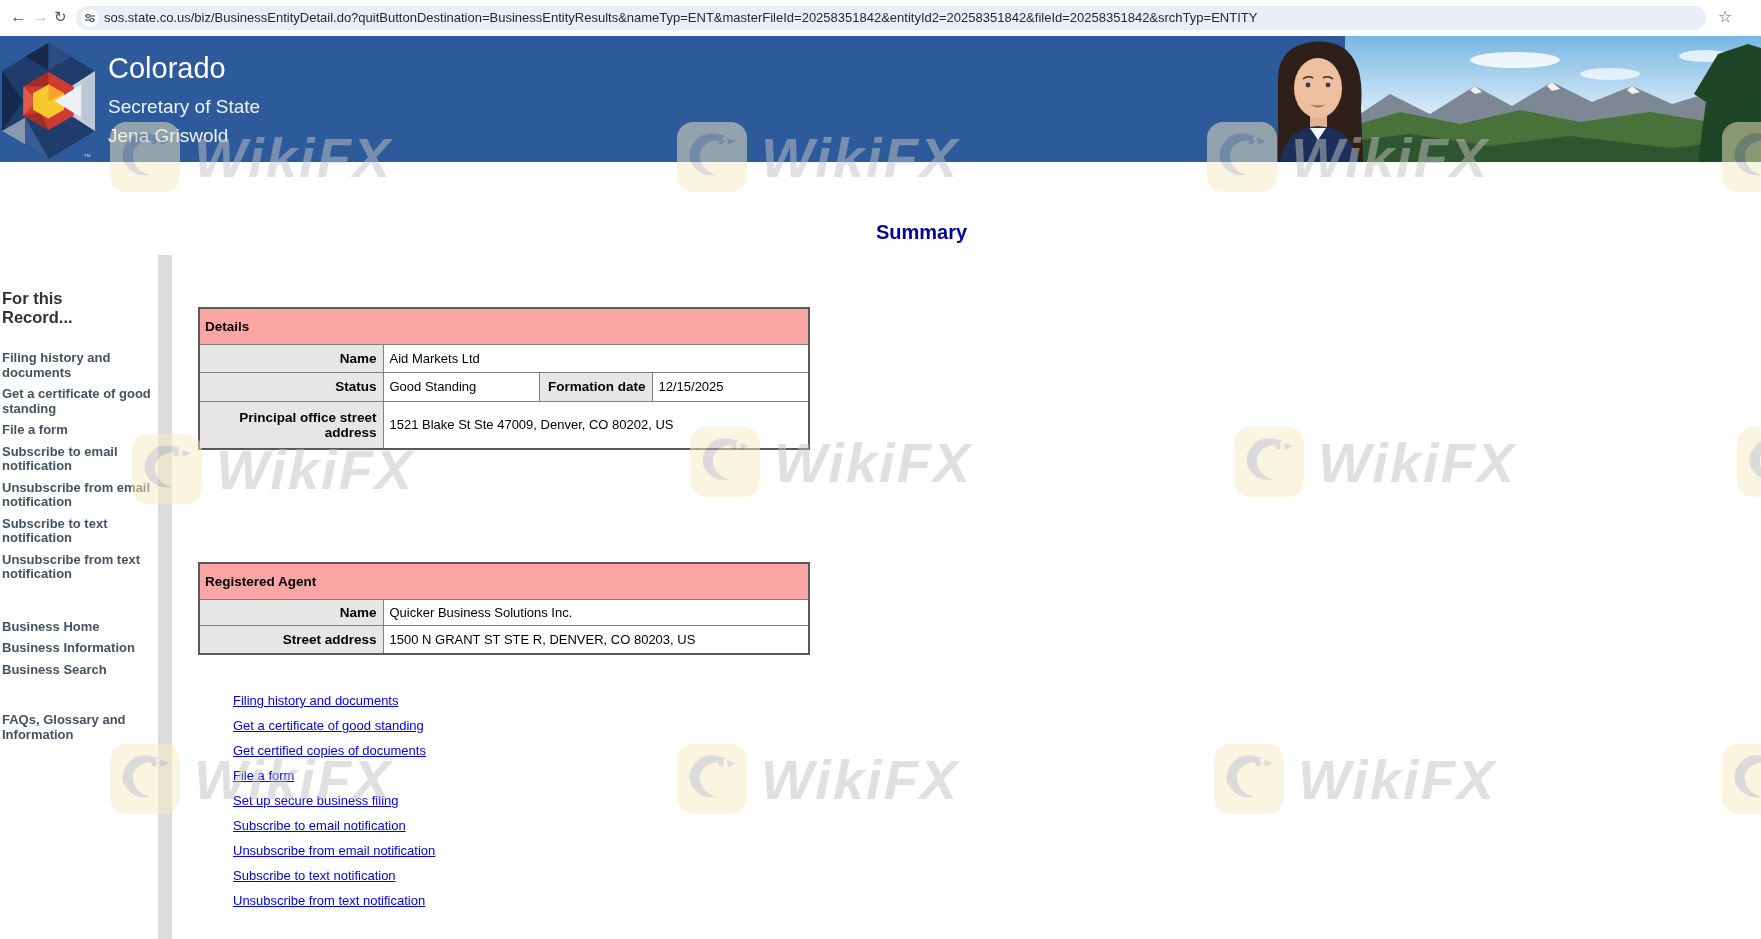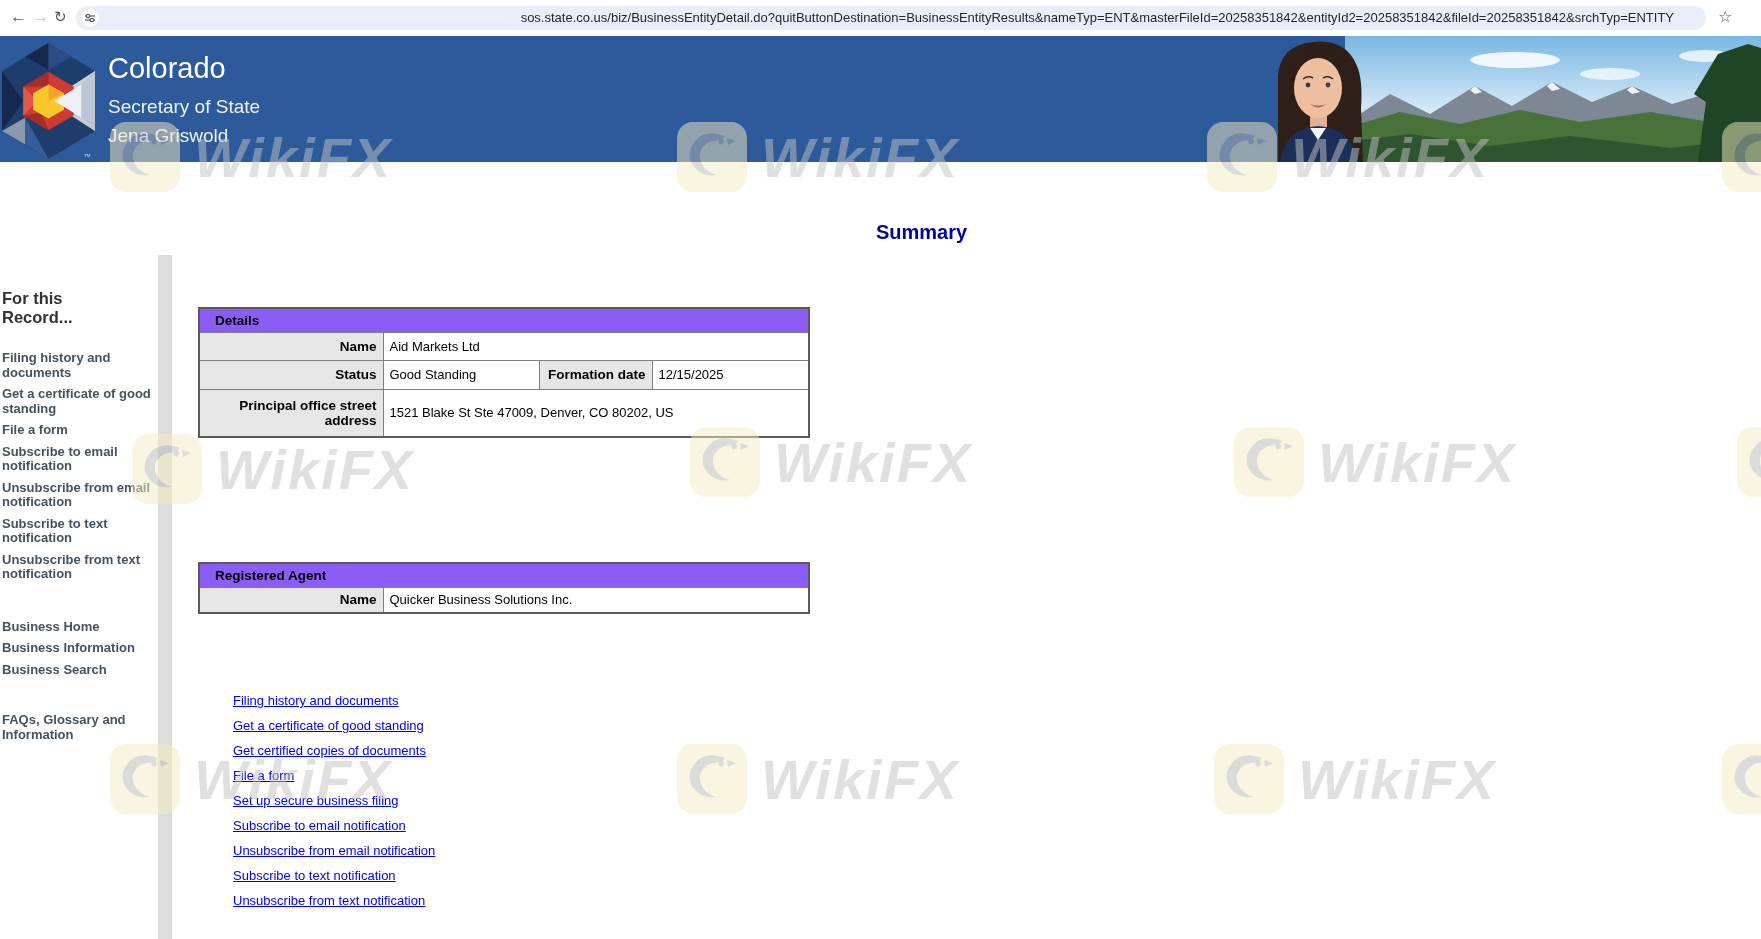--- a/index.html
+++ b/index.html
@@ -10,21 +10,21 @@
   }
   
   .chrome { position:absolute; top:0; left:0; width:1761px; height:36px; background:#fff; z-index:5; }
   .nav-ic { position:absolute; top:0; height:36px; line-height:34px; font-size:17px; color:#54575b; cursor:pointer; }
   .ic-back { left:10px; }
   .ic-fwd  { left:32px; color:#c6c9cd; }
   .ic-reload { left:54px; font-size:15px; }
   .omnibox { position:absolute; left:76px; top:6px; width:1630px; height:24px; border-radius:12px; background:#e9eef9; }
   .site-info { position:absolute; left:5px; top:3px; width:18px; height:18px; border-radius:50%; background:#fff;
                display:flex; align-items:center; justify-content:center; }
-  .url-text { position:absolute; left:28px; top:0; height:40px; line-height:24px; font-size:13px; color:#26282c; white-space:nowrap; overflow:hidden; width:1570px;text-align:right; }
+  .url-text { position:absolute; left:28px; top:0; height:40px; line-height:24px; font-size:13px; color:#26282c; white-space:nowrap; overflow:hidden; width:1570px; }
   .star { position:absolute; left:1718px; top:0; height:36px; line-height:34px; font-size:16px; color:#5f6368; cursor:pointer; }
   
   .header { position:absolute; top:36px; left:0; width:1761px; height:126px; background:#2d5a9b; z-index:1; }
   .logo { position:absolute; left:0; top:5px; }
   .h-state { position:absolute; left:108px; top:16px; font-size:29px; color:#fff; }
   .h-office { position:absolute; left:108px; top:60px; font-size:19px; color:#eef2f8; }
   .h-sec { position:absolute; left:108px; top:89px; font-size:19px; color:#eef2f8; }
   .banner { position:absolute; right:0; top:0; width:511px; height:126px; }
   .topbar { position:absolute; right:0; top:0; width:288px; height:25px; background:#17375e; color:#fff;
             font-size:13px; line-height:25px; padding-left:16px; white-space:nowrap; overflow:hidden; z-index:3; }
@@ -35,21 +35,21 @@
   .divider-strip { position:absolute; left:158px; top:255px; width:14px; height:684px; background:#dcdcdc; }
   
   .sidebar { position:absolute; left:2px; top:289px; width:154px; }
   .sb-h { font-size:16.5px; font-weight:bold; color:#333; width:108px; line-height:19px; margin-bottom:24px; }
   .sb-link { display:block; font-size:13px; font-weight:bold; line-height:14.5px; margin-bottom:7px;
              color:#44535f; text-decoration:none; cursor:pointer; }
   .g2 { margin-top:2px; } .g3 { margin-top:38px; } .g4 { margin-top:36px; }
   
   .dtable { position:absolute; left:198px; width:610px; border-collapse:collapse; table-layout:fixed; background:#fff; border:2px solid #5a5a5a; }
   .dtable td { border:1px solid #7f7f7f; font-size:13px; padding:2px 6px; vertical-align:middle; background:#fff; }
-  .dtable .thead td { background:#8b5cf6; font-weight:bold; font-size:13.5px; height:24px; padding-left:15px; }
+  .dtable .thead td { background:#fca5a5; font-weight:bold; font-size:13.5px; height:36px; padding-left:5px; }
   .dtable .lbl { background:#e6e6e6; font-weight:bold; font-size:13.5px; text-align:right; padding-right:6px; }
   
   .actions { position:absolute; left:233px; top:694px; }
   .action-link { display:block; font-size:13px; line-height:14px; margin-bottom:11px;
                  color:#0000e8; text-decoration:underline; cursor:pointer; }
   
   .wm { position:absolute; display:flex; align-items:center; gap:12px; opacity:.5; pointer-events:none; z-index:40; }
   .wm-text { font-size:56px; font-weight:bold; font-style:italic; color:#c2c2c2; letter-spacing:2px; white-space:nowrap; }
 </style>
 </head>
@@ -189,20 +189,24 @@
       <col style="width:426px">
     </colgroup>
   <tbody>
       <tr class="thead">
         <td colspan="2">Registered Agent</td>
       </tr>
   <tr style="height:26px">
     <td class="lbl">Name</td>
     <td>Quicker Business Solutions Inc.</td>
   </tr>
+  <tr style="height:29px">
+    <td class="lbl">Street address</td>
+    <td>1500 N GRANT ST STE R, DENVER, CO 80203, US</td>
+  </tr>
 </tbody>
   </table>
 
 <div class="actions">
   <a class="action-link">Filing history and documents</a>
   <a class="action-link">Get a certificate of good standing</a>
   <a class="action-link">Get certified copies of documents</a>
   <a class="action-link">File a form</a>
   <a class="action-link">Set up secure business filing</a>
   <a class="action-link">Subscribe to email notification</a>

